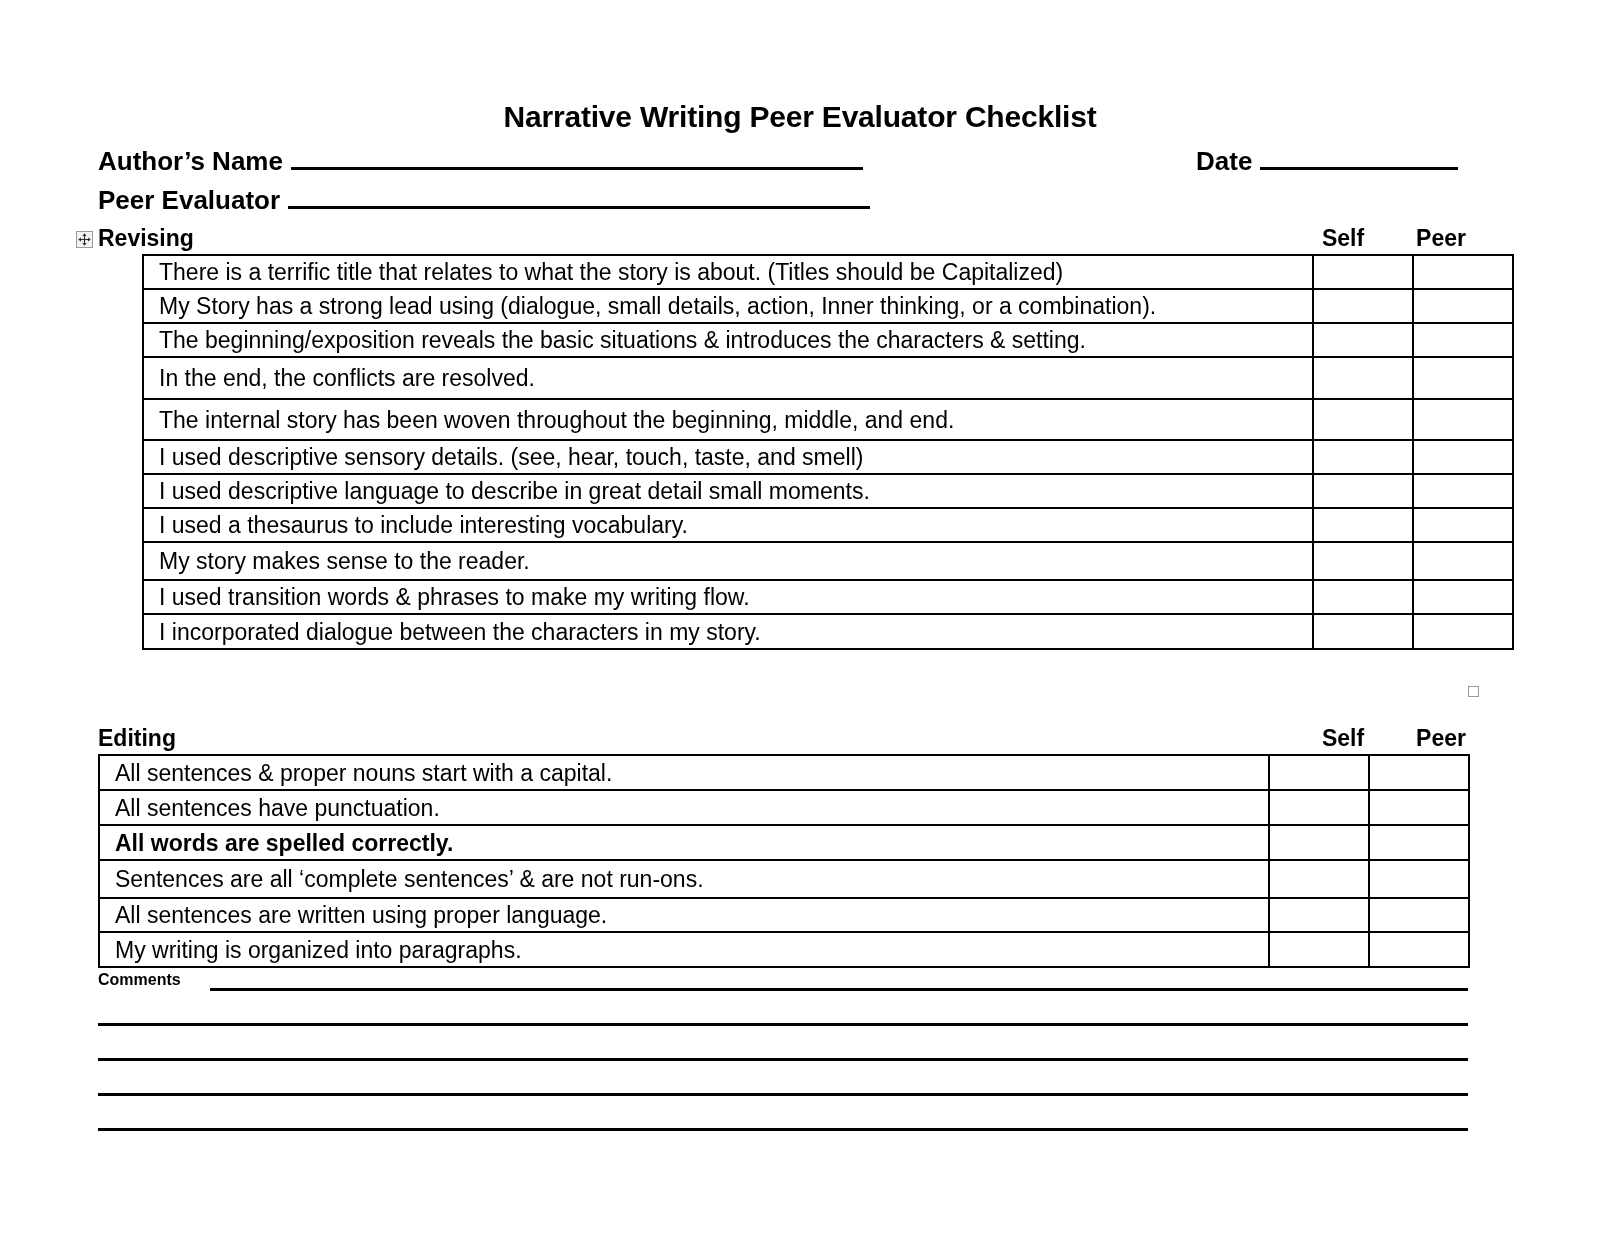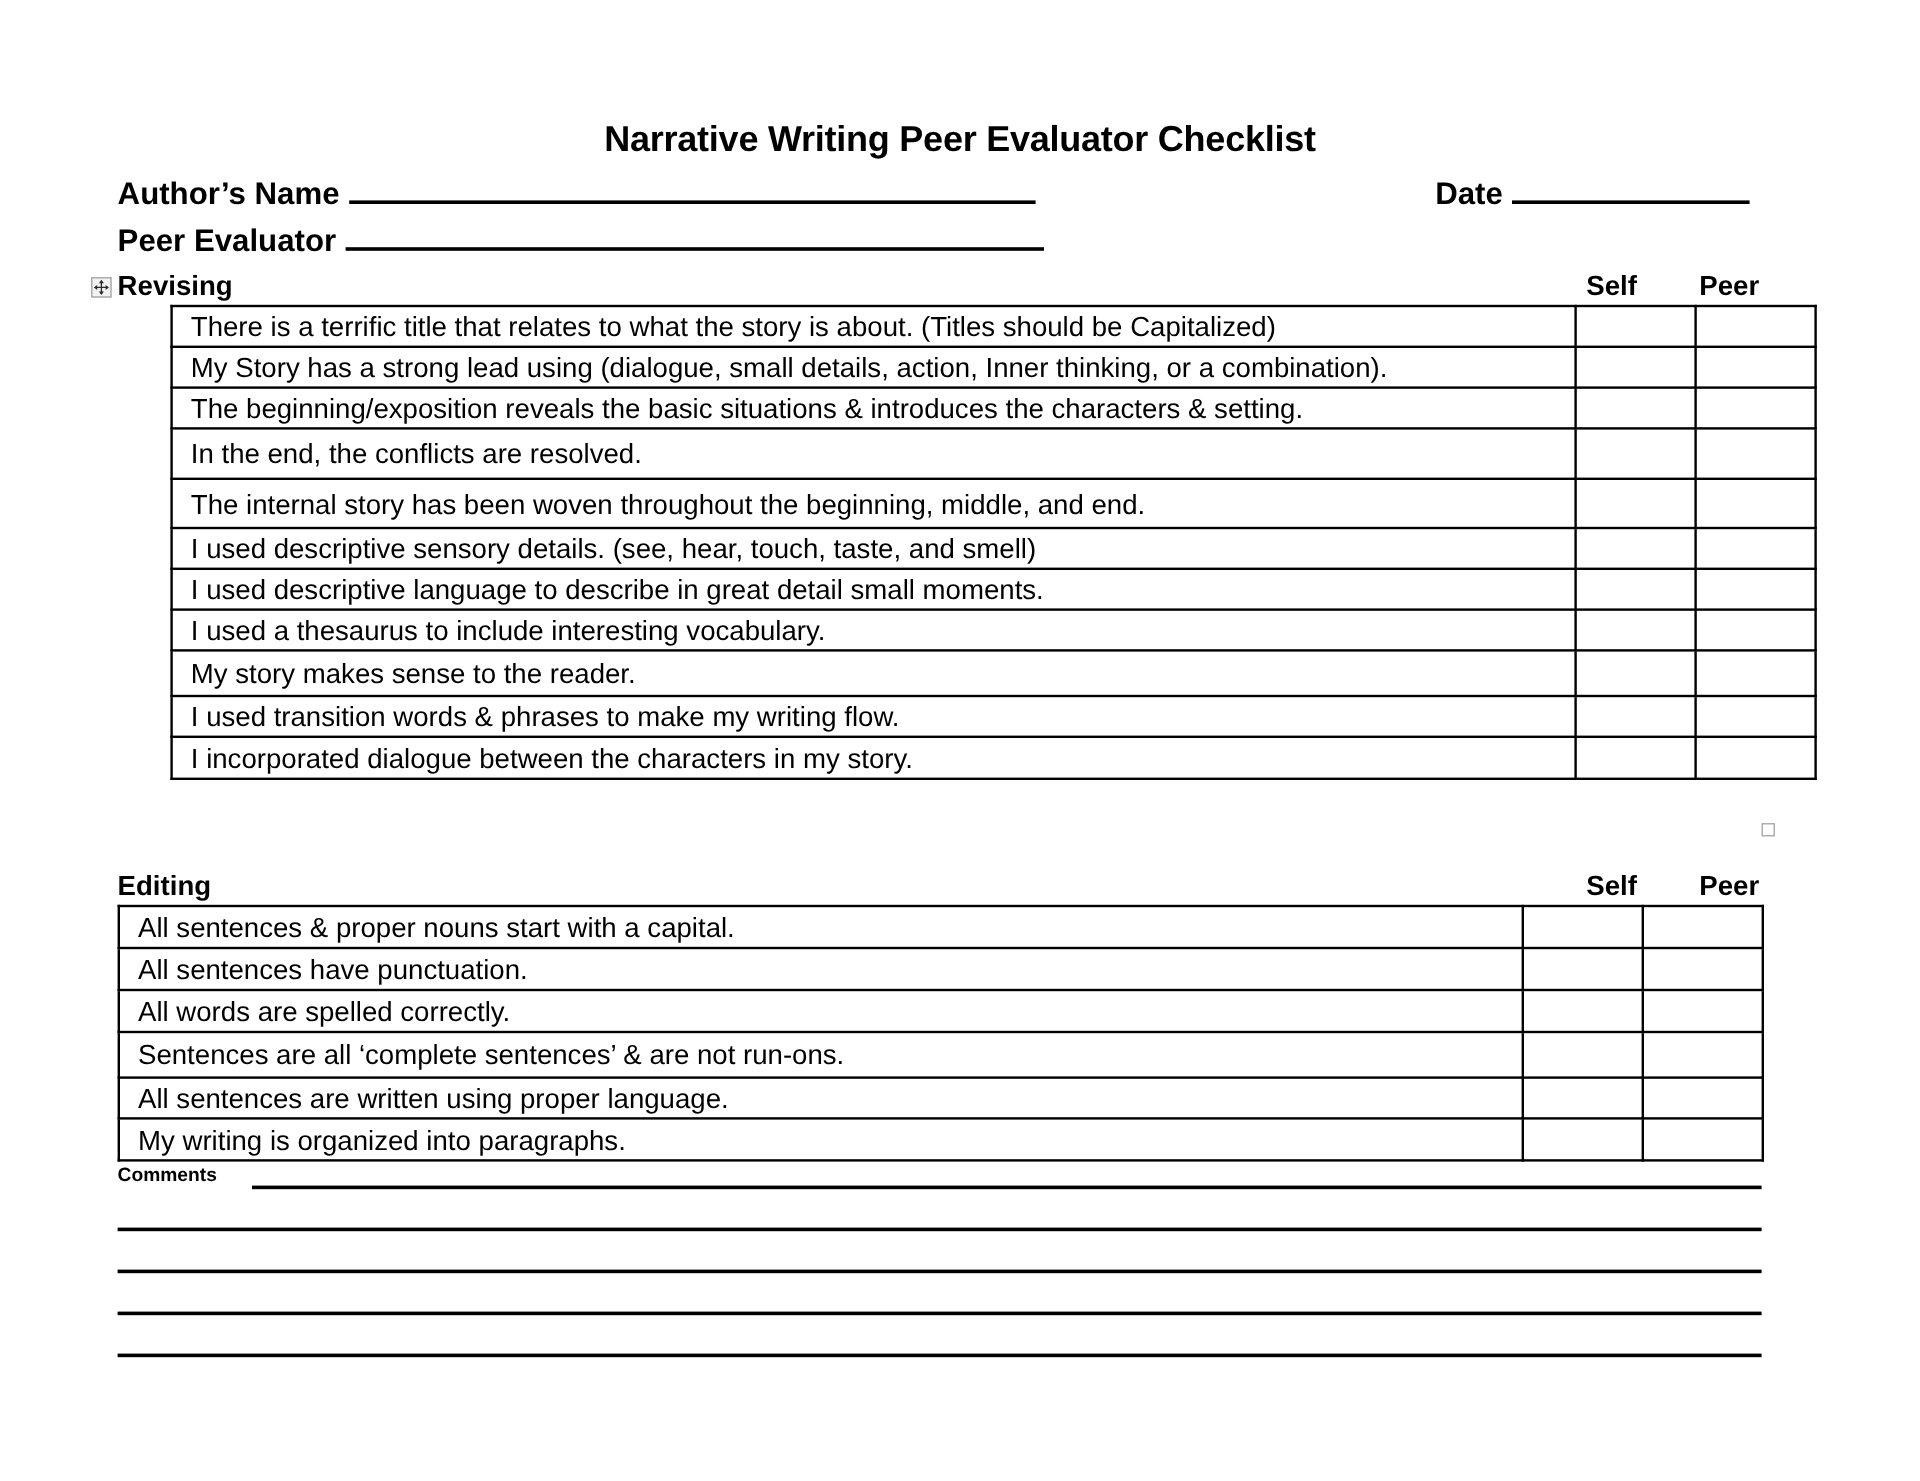--- a/index.html
+++ b/index.html
@@ -299,21 +299,21 @@
           <td class="cell-mark"></td>
           <td class="cell-mark"></td>
         </tr>
         <tr style="height: 35px;">
           <td>
             <div class="cell-text">All sentences have punctuation.</div>
           </td>
           <td class="cell-mark"></td>
           <td class="cell-mark"></td>
         </tr>
-        <tr style="height: 35px;">
+        <tr style="height: 35px; font-weight: bold;">
           <td>
             <div class="cell-text">All words are spelled correctly.</div>
           </td>
           <td class="cell-mark"></td>
           <td class="cell-mark"></td>
         </tr>
         <tr style="height: 38px;">
           <td>
             <div class="cell-text">Sentences are all ‘complete sentences’ &amp; are not run-ons.</div>
           </td>

